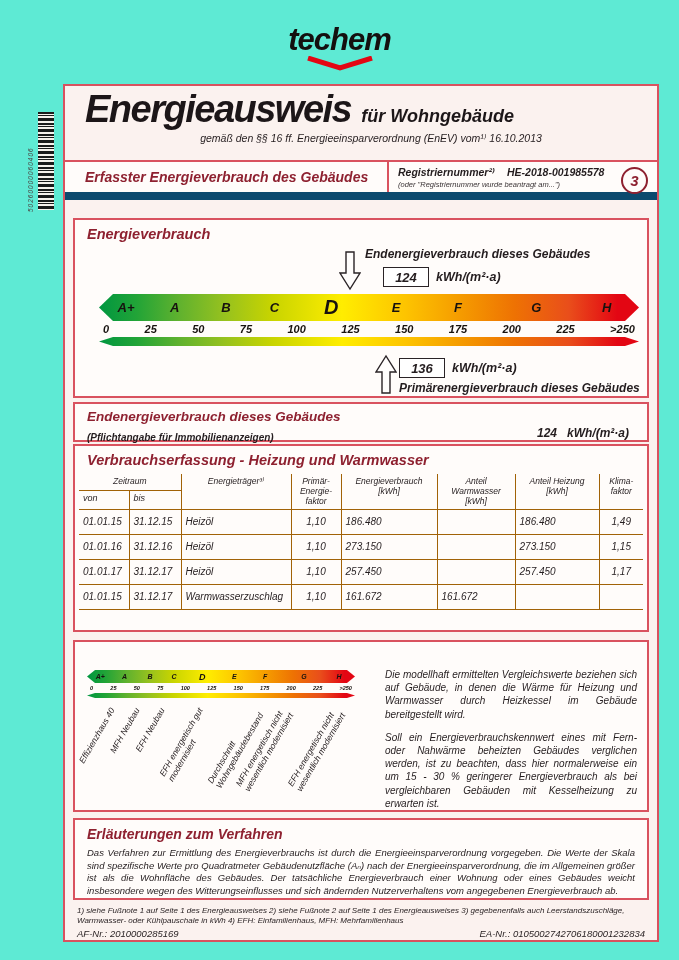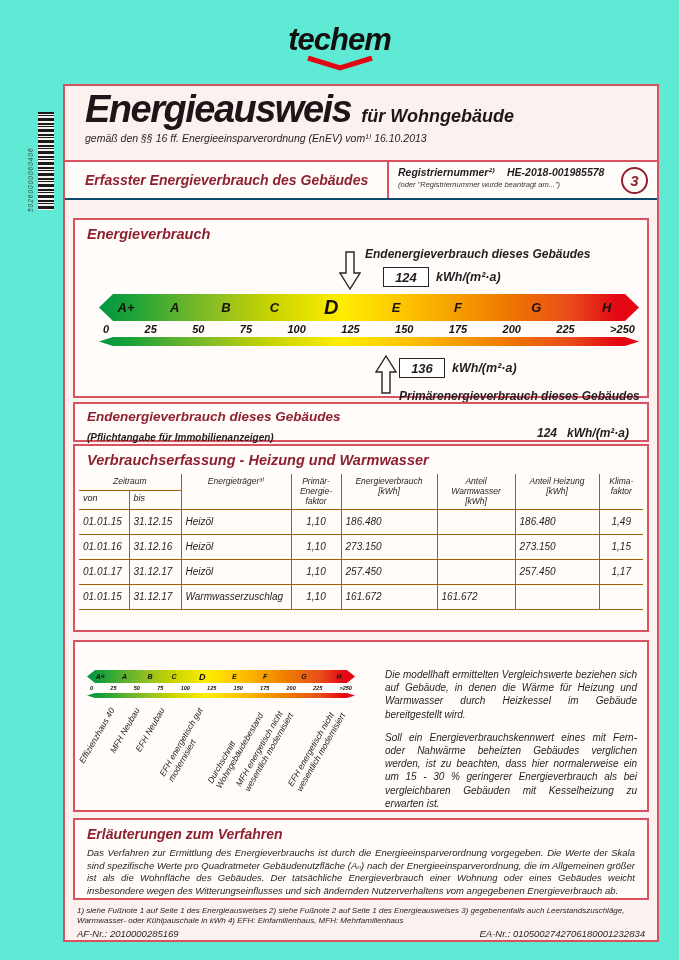--- a/index.html
+++ b/index.html
@@ -20,25 +20,25 @@
   
   .outer { position:absolute; left:63px; top:84px; width:596px; height:858px; box-sizing:border-box;
     border:2px solid #d9525f; background:#fbf2ef; }
   .outer-in { position:absolute; inset:0; }
 
   
   .titleblock { position:absolute; left:0; top:2px; width:100%; }
   .h1row { padding-left:20px; white-space:nowrap; }
   .h1 { font-size:38px; font-weight:bold; color:#1c1618; letter-spacing:-1.5px; }
   .h1suffix { font-size:18px; font-weight:bold; color:#1c1618; margin-left:10px; }
-  .lawline { padding-left:20px; font-size:10.5px; margin-top:1px; color:#241d1f; }
+  .lawline { padding-left:20px; font-size:10.5px; margin-top:1px; color:#241d1f;text-align:center; }
 
   
   .band { position:absolute; left:0; top:74px; width:100%; height:40px; box-sizing:border-box;
-    border-top:2px solid #d9525f; border-bottom:2px solid #0c4a6e; background:#fffcfa; display:flex; }
+    border-top:2px solid #d9525f; border-bottom:8px solid #0c4a6e; background:#fffcfa; display:flex; }
   .band-title { flex:0 0 322px; display:flex; align-items:center; padding-left:20px; box-sizing:border-box;
     font-size:14px; font-weight:bold; color:#8e2130; }
   .band-div { border-left:2px solid #d9525f; }
   .band-reg { padding:4px 0 0 9px; }
   .reg-line1 { display:flex; gap:12px; font-size:10.5px; font-weight:bold; color:#241d1f; white-space:nowrap; }
   .reg-note { font-size:7.5px; margin-top:2px; color:#3a3335; }
   .page-badge { position:absolute; right:9px; top:5px; width:27px; height:27px; border:2px solid #8e2130; border-radius:50%;
     display:flex; align-items:center; justify-content:center; font-size:15px; font-weight:bold; color:#8e2130; background:#fffcfa; box-sizing:border-box; }
 
   
@@ -190,21 +190,21 @@
 
         <div class="arrow" style="left:300px;top:134px;">
           <svg width="22" height="40" viewBox="0 0 22 40">
               <path d="M7 39 L15 39 L15 18 L21 18 L11 2 L1 18 L7 18 Z" fill="#fffdfc" stroke="#2a2326" stroke-width="1.4"></path>
             </svg>
         </div>
         <div class="valrow" style="left:324px;top:138px;">
           <span class="valbox">136</span>
           <span>kWh/(m²·a)</span>
         </div>
-        <div class="ev-label" style="left:324px;top:169px;">Primärenergieverbrauch dieses Gebäudes</div>
+        <div class="ev-label" style="left:324px;top:161px;">Primärenergieverbrauch dieses Gebäudes</div>
       </div>
 
       <div class="box strip" style="top:316px;height:40px;">
         <div>
           <div class="strip-h">Endenergieverbrauch dieses Gebäudes</div>
           <div class="strip-sub">(Pflichtangabe für Immobilienanzeigen)</div>
         </div>
         <div class="strip-val">
           <span>124</span>
           <span>kWh/(m²·a)</span>

